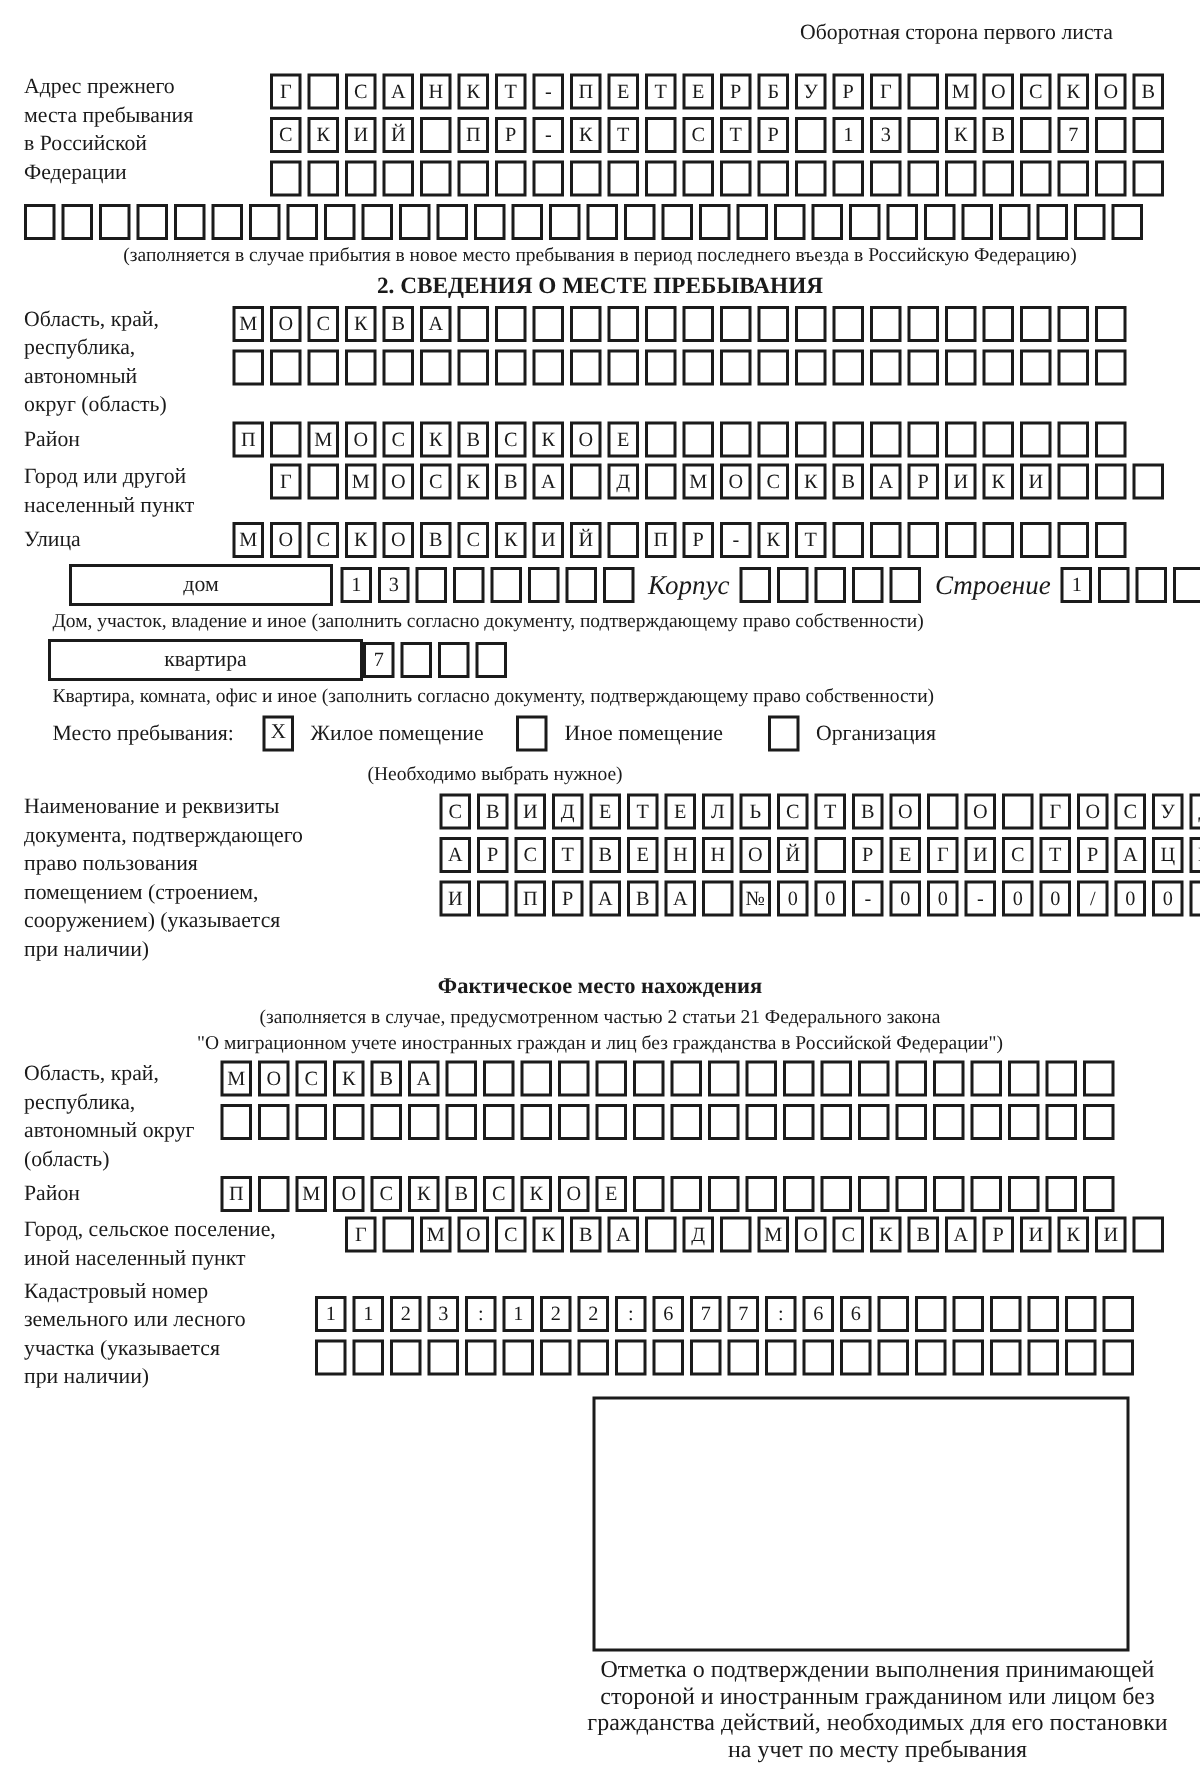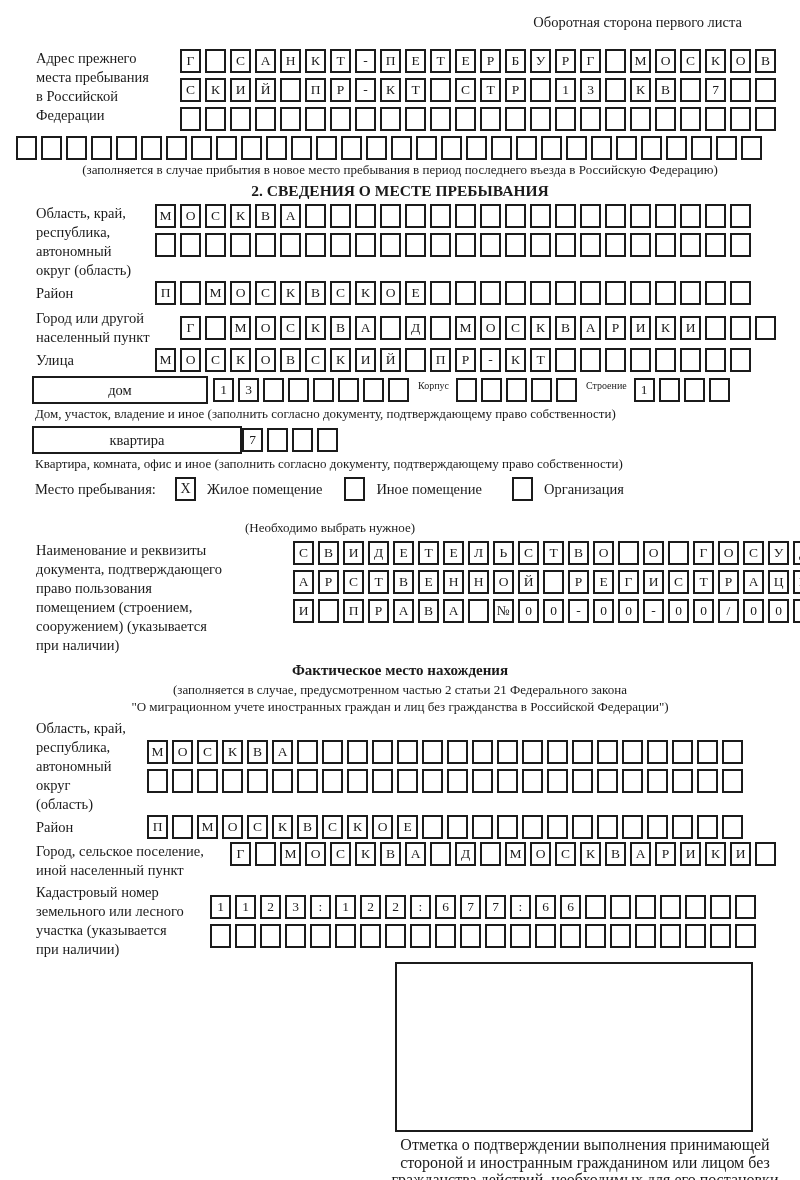--- a/index.html
+++ b/index.html
@@ -2,61 +2,61 @@
 <html><head>
 <meta charset="utf-8">
 <style>
   html,body{margin:0;padding:0;}
   body{
     width:800px;height:1180px;overflow:hidden;background:#ffffff;color:#1a1a1a;
     font-family:"Liberation Serif","DejaVu Serif",serif;font-size:14.5px;
   }
   .hdr{padding:14px 58px 0 12px;text-align:right;font-size:14.5px;}
   .frow{display:flex;align-items:flex-start;}
-  .blabel{white-space:pre-line;line-height:19px;padding-left:36px;box-sizing:border-box;flex:0 0 auto;}
+  .blabel{white-space:pre-line;line-height:19px;padding-left:16px;box-sizing:border-box;flex:0 0 auto;}
   .w-prev{width:180px;}
   .w-std{width:155px;}
   .w-city1{width:180px;}
   .w-doc{width:293px;}
   .w-reg2{width:147px;}
   .w-city2{width:230px;}
   .w-cad{width:210px;}
   .inline-label{padding-top:3px;}
   .rows{display:flex;flex-direction:column;gap:5px;}
   .cells{display:flex;gap:4px;height:24px;flex:0 0 auto;}
   .cell{
     width:21px;height:24px;box-sizing:border-box;border:2px solid #1b1b1b;background:#fff;
     display:flex;align-items:center;justify-content:center;font-size:13.5px;flex:0 0 auto;
   }
   .addr{margin-top:18px;}
   .row4{margin-top:5px;margin-left:16px;}
   .cap{font-size:13px;line-height:17px;}
   .center{text-align:center;}
-  .mt2{margin-top:1px;} .mt3{margin-top:3px;} .mt4{margin-top:4px;align-items:center;}
+  .mt2{margin-top:1px;} .mt3{margin-top:3px;} .mt4{margin-top:4px;}
   .h2{margin-top:3px;text-align:center;font-weight:bold;font-size:15.5px;line-height:20px;}
   .h3{margin-top:6px;text-align:center;font-weight:bold;font-size:15px;line-height:19px;}
   .ml35{margin-left:35px;}
   .house{margin-top:4px;margin-left:32px;align-items:flex-start;}
   .boxlabel{
     height:28px;box-sizing:border-box;border:2px solid #1b1b1b;display:flex;align-items:center;
     justify-content:center;font-size:14.5px;flex:0 0 auto;
   }
-  .dom{width:176px;margin-right:5px;}
+  .dom{width:176px;margin-right:5px;margin-left:14px;}
   .kv{width:210px;margin-right:0;}
   .padc{padding-top:2px;}
-  .inl{padding:4px 7px 0 9px;font-size:10px;flex:0 0 auto;}
+  .inl{padding:4px 7px 0 9px;font-size:18px;flex:0 0 auto;font-style:italic;}
   .stay{display:flex;align-items:center;margin:5px 0 0 35px;}
   .stay-label{width:140px;flex:0 0 auto;}
   .cbox{
     width:21px;height:24px;box-sizing:border-box;border:2px solid #1b1b1b;display:flex;
     align-items:center;justify-content:center;font-size:14px;flex:0 0 auto;
   }
   .optlabel{margin-left:11px;flex:0 0 auto;text-align:right;}
   .g1{margin-left:22px;} .g2{margin-left:30px;}
-  .choose{margin-top:18px;margin-left:245px;font-size:13px;line-height:17px;}
+  .choose{margin-top:6px;margin-left:245px;font-size:13px;line-height:17px;}
   .doc{margin-top:5px;}
   .cad-rows{padding-top:12px;}
   .bigbox{margin-top:3px;margin-left:395px;width:358px;height:170px;box-sizing:border-box;border:2.5px solid #1b1b1b;background:#fff;}
   .markcap{margin-top:4px;margin-left:385px;width:400px;text-align:center;font-size:16px;line-height:17.5px;}
 </style>
 </head>
 <body>
 
 <div>
 

